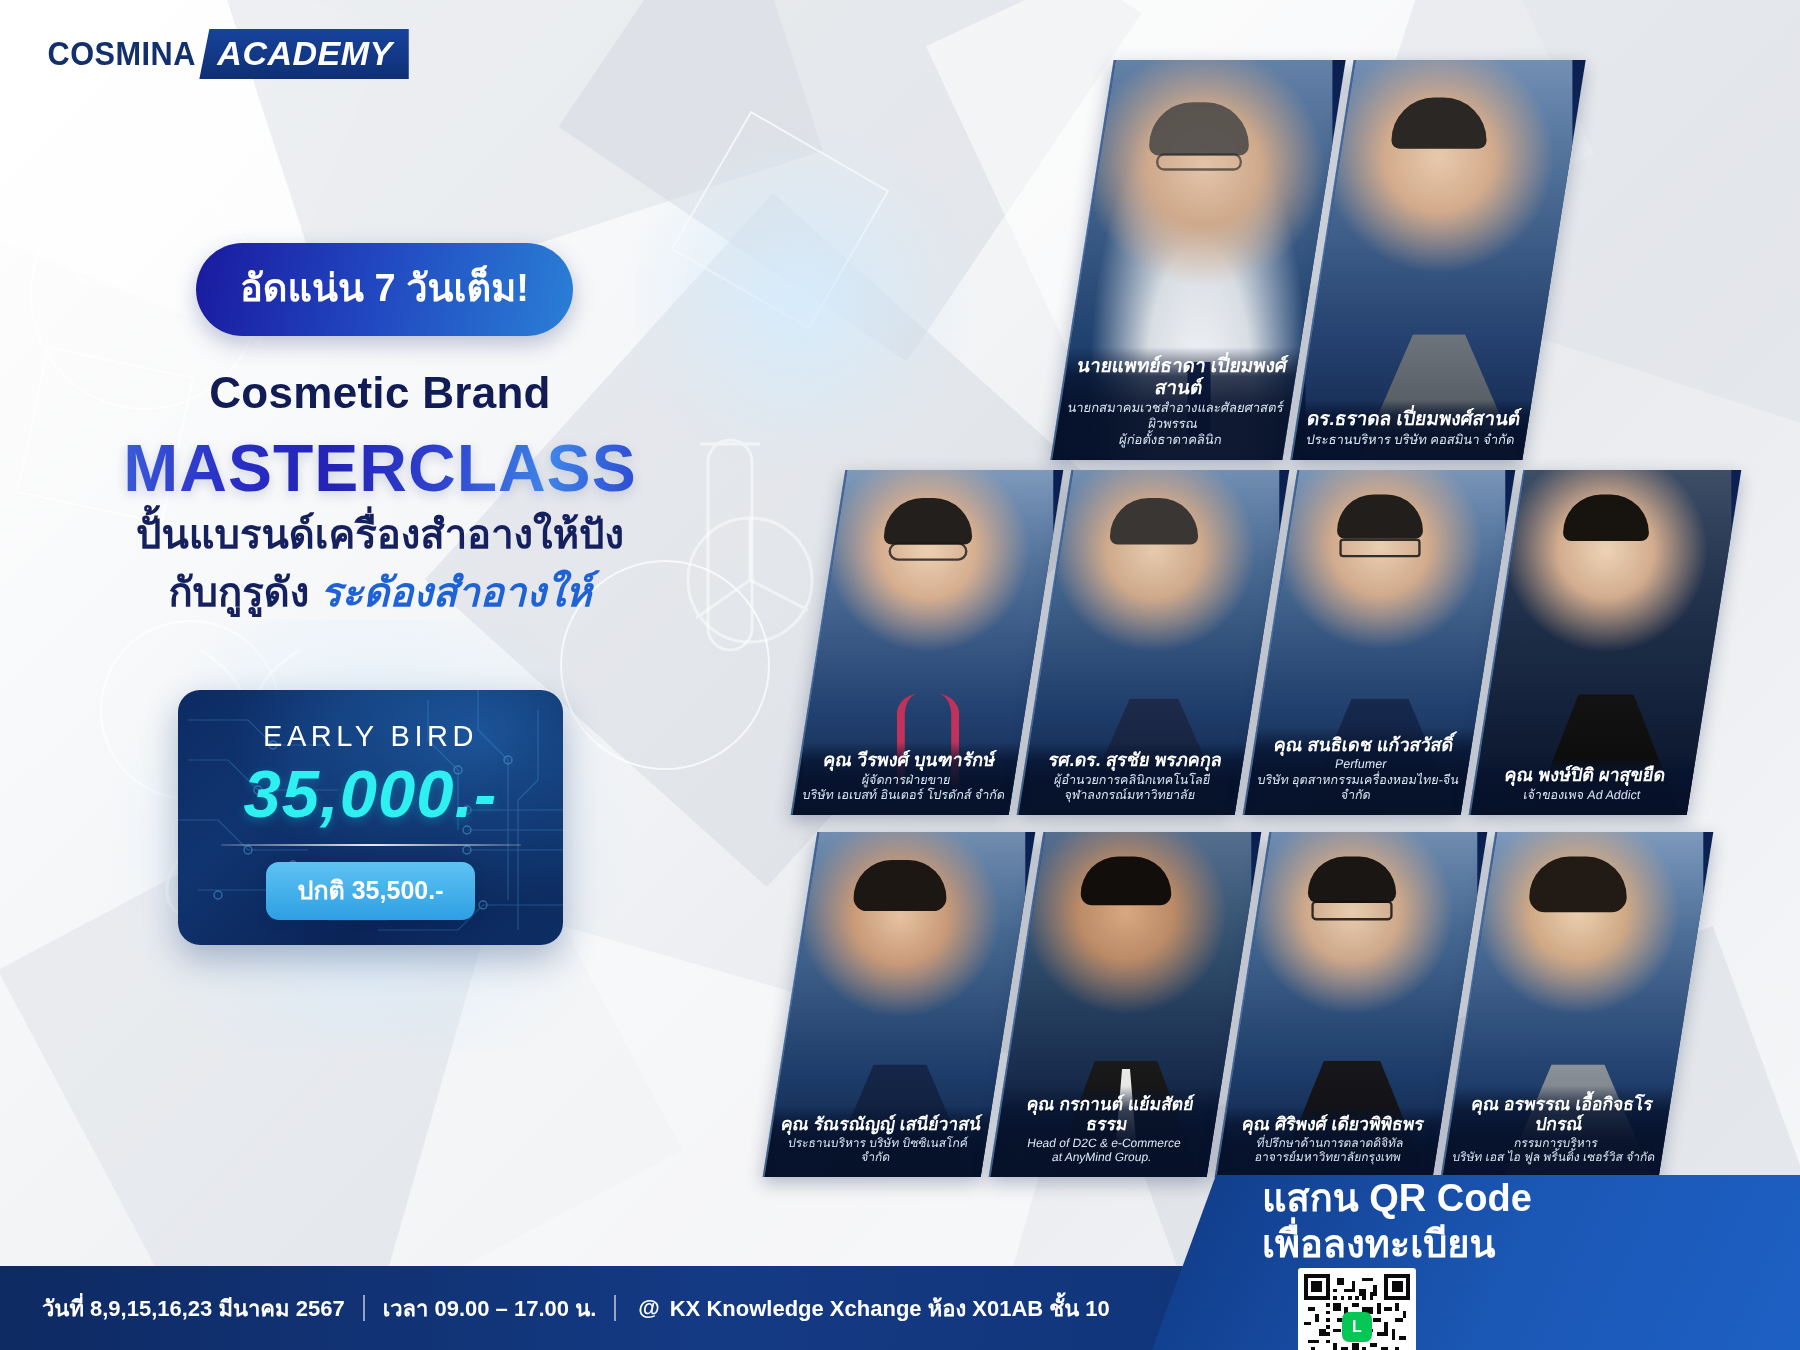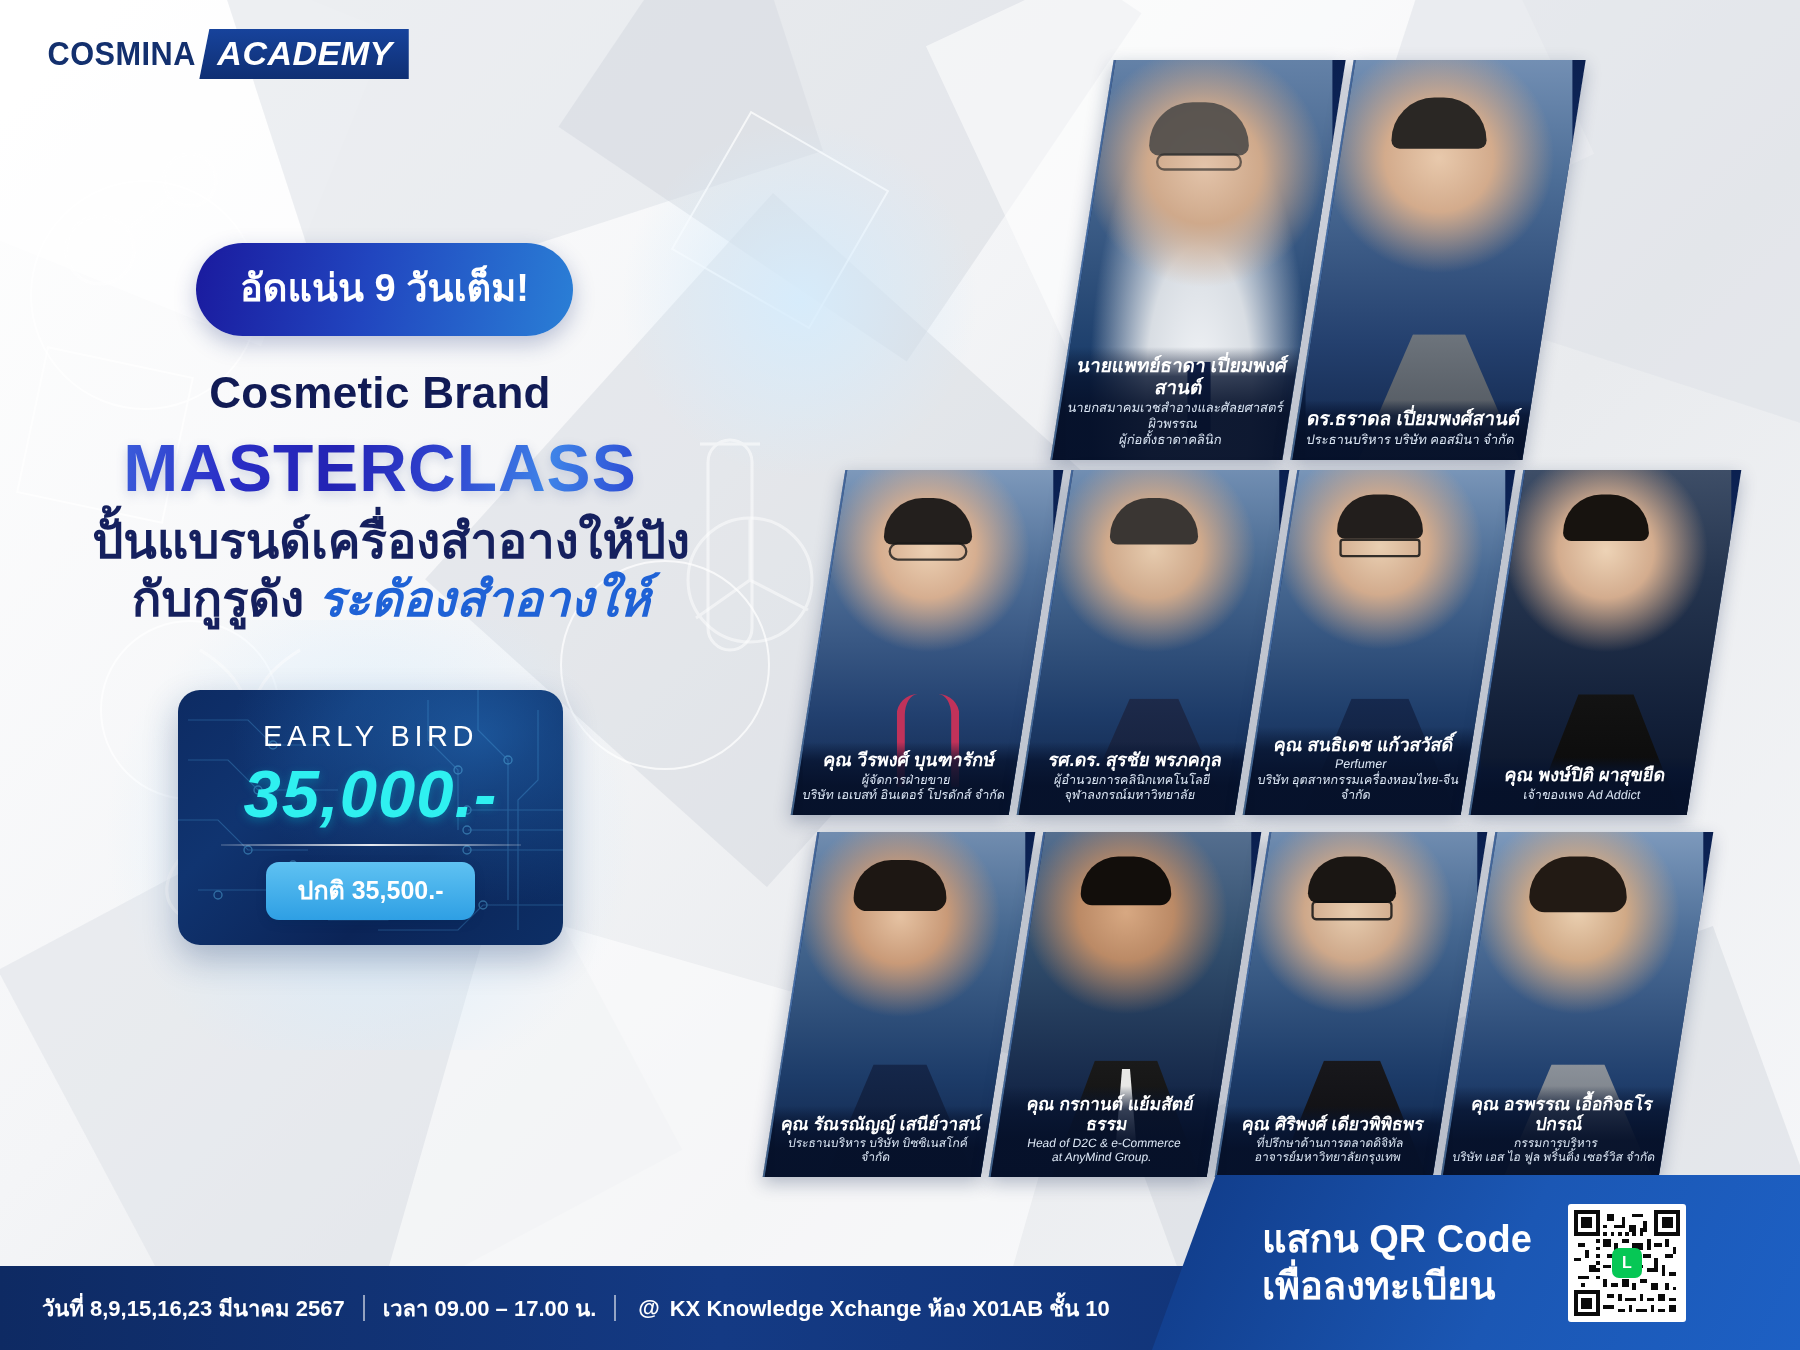--- a/index.html
+++ b/index.html
@@ -76,23 +76,23 @@
     background:linear-gradient(100deg,
       #3f7fe8 0%, #3d64de 14%, #2a2fc7 30%,
       #2323b4 44%, #2f43cf 58%, #3f84e8 72%,
       #2a3fd0 86%, #3f8ae8 100%);
     -webkit-background-clip:text; background-clip:text;
     color:transparent; -webkit-text-fill-color:transparent;
     filter:drop-shadow(0 4px 6px rgba(150,165,195,.45));
   }
 
   .sub1, .sub2 {
-    position:absolute; left:11px; width:760px;
+    position:absolute; left:0; width:760px;
     text-align:center; color:#15205e;
-    font-size:49px; font-weight:bold;
+    font-size:40px; font-weight:bold;
   }
   .sub1 { top:502px; }
   .sub2 { top:560px; }
   .sub2 .hl {
     color:#1f62d6; font-style:italic;
   }
 
   
   .price-card {
     position:absolute; left:178px; top:690px;
@@ -184,22 +184,22 @@
     background:rgba(255,255,255,.55); margin:0 18px;
     vertical-align:middle;
   }
   .bottombar .at { margin:0 10px 0 4px; font-weight:bold; }
 
   .qr-panel {
     position:absolute; right:0; bottom:0;
     width:648px; height:175px;
     background:linear-gradient(115deg,#103a86 0%,#1b57b4 55%,#1d60c4 100%);
     clip-path:polygon(64px 0,100% 0,100% 100%,0 100%);
-    display:flex; align-items:center; justify-content:flex-start;
-    padding-left:110px; z-index:21;
+    display:flex; justify-content:flex-start;
+    padding-left:110px; z-index:21;flex-direction:column;
   }
   .qr-text { color:#fff; font-size:38px; font-weight:bold; line-height:1.22; }
   .qr-box {
     width:118px; height:118px; background:#fff; margin-left:36px;
     padding:6px; border-radius:3px; position:relative;
   }
   .qr-svg { width:100%; height:100%; display:block; }
 
   .qr-logo {
     position:absolute; left:50%; top:50%;
@@ -252,21 +252,21 @@
   </svg>
 </div>
 
 <div class="logo">
   <span class="logo-main">COSMINA</span>
   <span class="logo-badge">ACADEMY</span>
 </div>
 
 <div class="left">
 
-  <div class="pill-days">อัดแน่น 9 วันเต็ม!</div>
+  <div class="pill-days">อัดแน่น 7 วันเต็ม!</div>
 
   <div class="title-en">Cosmetic Brand</div>
 
   <div class="masterclass">MASTERCLASS</div>
 
   <div class="sub1">ปั้นแบรนด์เครื่องสำอางให้ปัง</div>
 
   <div class="sub2">
     <span>กับกูรูดัง </span><span class="hl">ระดัองสำอางให์</span>
   </div>

